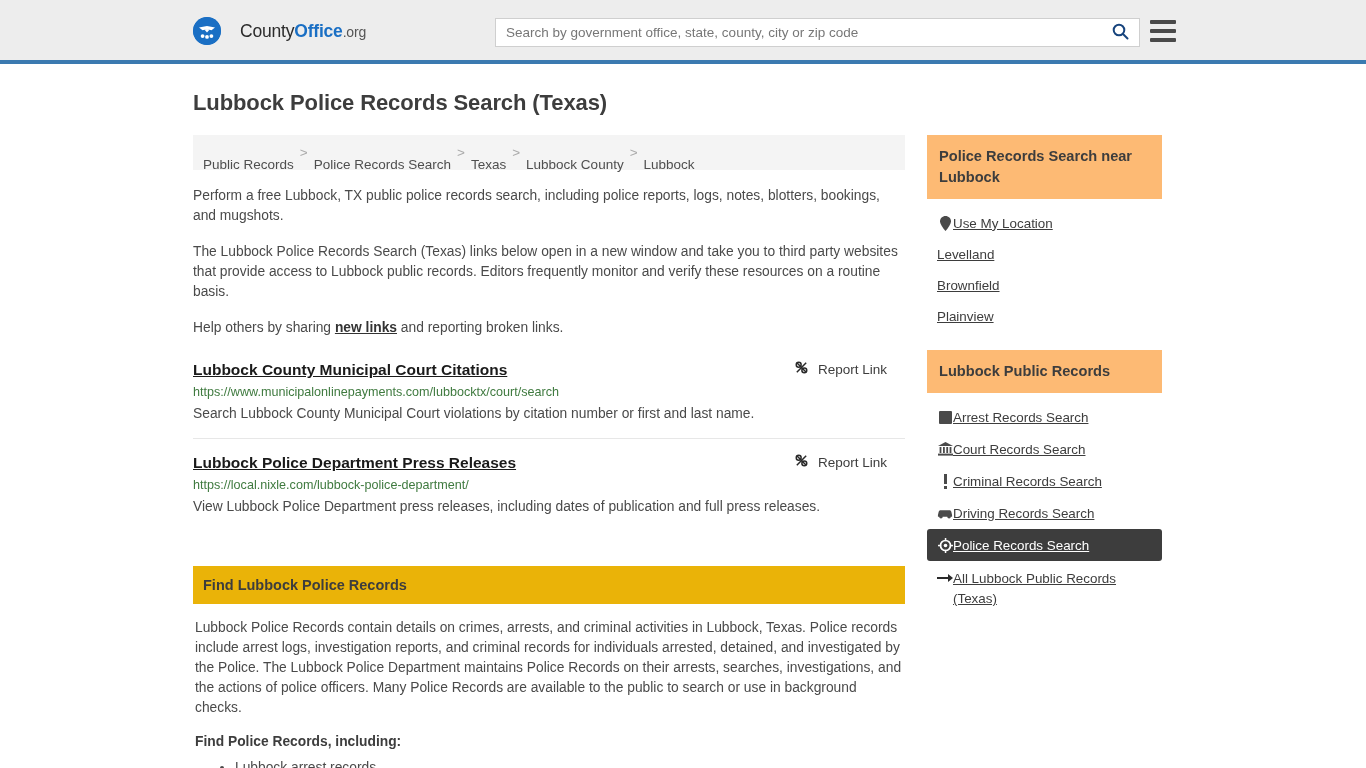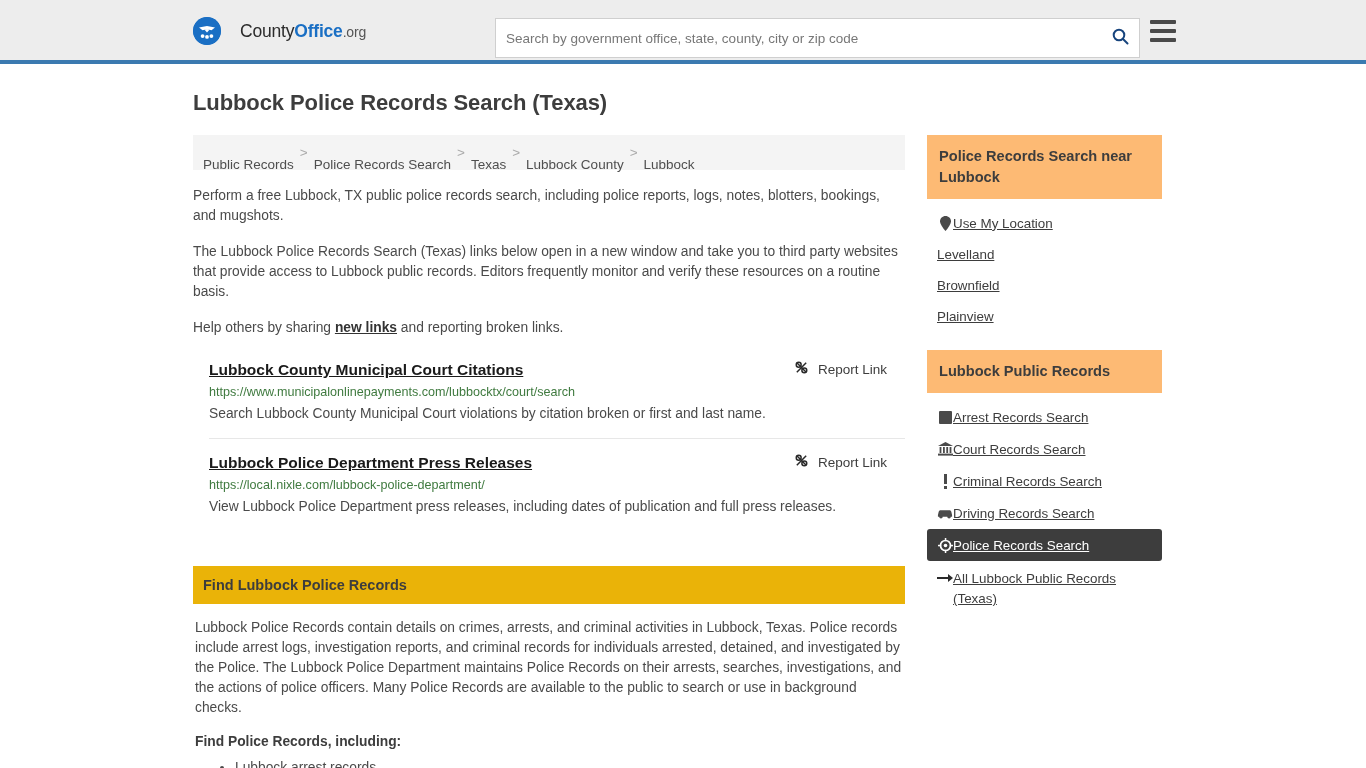--- a/index.html
+++ b/index.html
@@ -52,21 +52,21 @@
   }
   .logo-text .b { color: #1a6fc4; font-weight: bold; }
   .logo-text .k { color: #2b2b2b; }
   .logo-text .org { color: #555; font-size: 14px; }
 
   .search-wrap {
     position: absolute;
     left: 495px;
     top: 18px;
     width: 645px;
-    height: 40px;
+    height: 29px;
     background: #ffffff;
     border: 1px solid #cfcfcf;
     display: flex;
     align-items: center;
   }
   .search-input {
     flex: 1 1 auto;
     border: 0;
     outline: none;
     height: 25px;
@@ -145,21 +145,20 @@
     margin: 16px 0 0 0;
   }
   .body-p a { color: #333; text-decoration: underline; font-weight: bold; text-align: center; }
 
   
   .results { margin-top: 22px; }
   .result {
     padding: 0 0 12px 0;
     border-bottom: 1px solid #e7e7e7;
     margin-bottom: 14px;
-    margin-left: 16px;
   }
   .result:last-child { border-bottom: 0; }
   .result-head {
     display: flex; align-items: baseline; justify-content: space-between;
   }
   .result-title {
     font-size: 15.5px;
     font-weight: bold;
     color: #1a1a1a;
     text-decoration: underline;
@@ -312,21 +311,21 @@
                   <svg width="15" height="15" viewBox="0 0 16 16" aria-hidden="true">
                     <path d="M3 3 L13 13 M13 3 L3 13" stroke="#2a2a2a" stroke-width="1.6" fill="none"></path>
                     <circle cx="5" cy="5" r="2.6" fill="none" stroke="#2a2a2a" stroke-width="1.6"></circle>
                     <circle cx="11" cy="11" r="2.6" fill="none" stroke="#2a2a2a" stroke-width="1.6"></circle>
                   </svg>
                 </span>
                 <span>Report Link</span>
               </span>
             </div>
             <div class="result-url">https://www.municipalonlinepayments.com/lubbocktx/court/search</div>
-            <div class="result-desc">Search Lubbock County Municipal Court violations by citation broken or first and last name.</div>
+            <div class="result-desc">Search Lubbock County Municipal Court violations by citation number or first and last name.</div>
           </div>
 
           <div class="result">
             <div class="result-head">
               <a class="result-title" href="#">Lubbock Police Department Press Releases</a>
               <span class="report-link">
                 <span>
                   <svg width="15" height="15" viewBox="0 0 16 16" aria-hidden="true">
                     <path d="M3 3 L13 13 M13 3 L3 13" stroke="#2a2a2a" stroke-width="1.6" fill="none"></path>
                     <circle cx="5" cy="5" r="2.6" fill="none" stroke="#2a2a2a" stroke-width="1.6"></circle>

